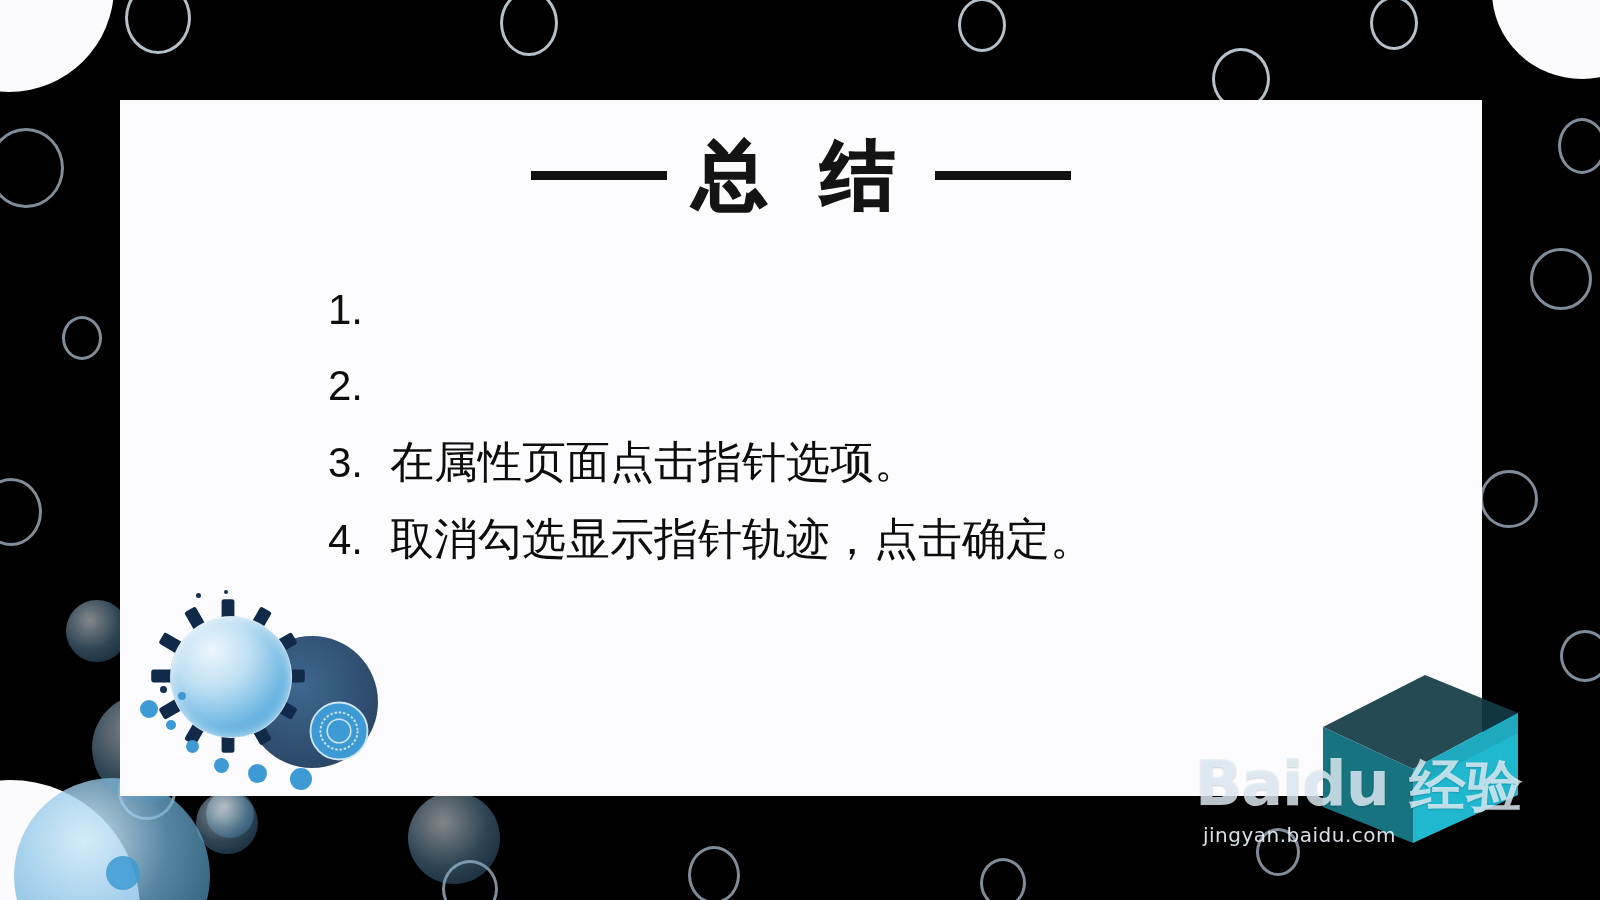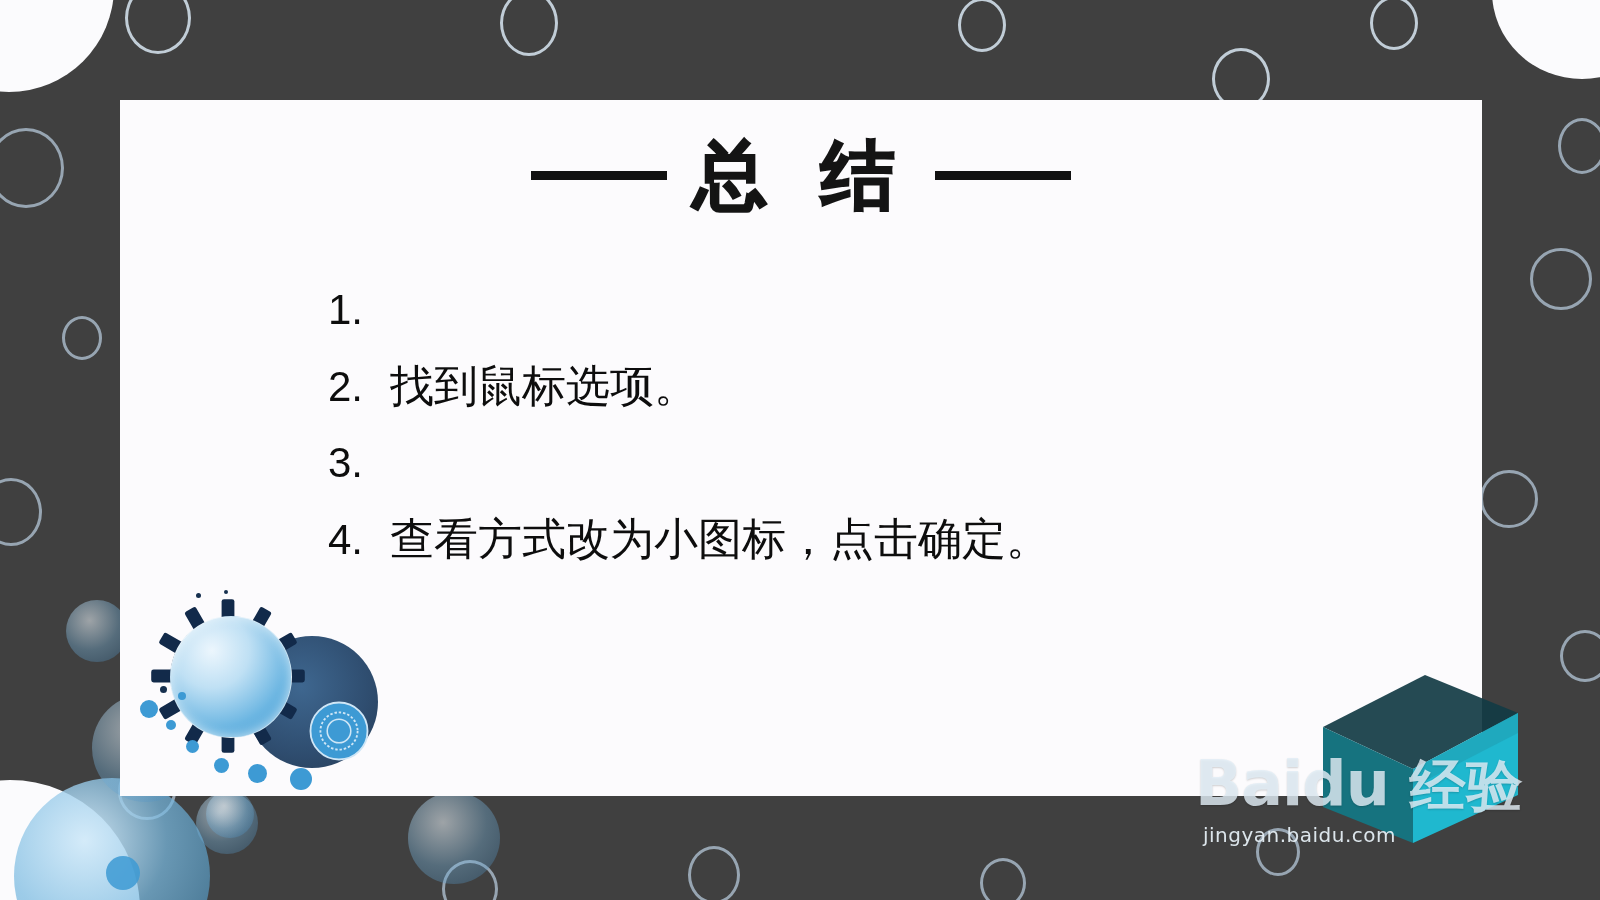--- a/index.html
+++ b/index.html
@@ -8,21 +8,21 @@
     background: #ffffff;
   }
   body {
     font-family: "Liberation Sans", "DejaVu Sans", sans-serif;
   }
   .slide {
     position: relative;
     width: 1600px;
     height: 900px;
     overflow: hidden;
-    background: #404040;
+    background: #000000;
   }
 
   
   .ring {
     position: absolute;
     border-radius: 50%;
     border: 3px solid rgba(225, 240, 252, 0.80);
     box-sizing: border-box;
     pointer-events: none;
   }
@@ -239,28 +239,28 @@
       <div class="title-text">总 结</div>
       <div class="title-dash"></div>
     </div>
 
     <div class="list">
       <div class="list-item">
         <span class="list-num">1.</span>
       </div>
       <div class="list-item">
         <span class="list-num">2.</span>
-        <span>找到鼠标选项。</span>
       </div>
       <div class="list-item">
         <span class="list-num">3.</span>
+        <span>在属性页面点击指针选项。</span>
       </div>
       <div class="list-item">
         <span class="list-num">4.</span>
-        <span>查看方式改为小图标，点击确定。</span>
+        <span>取消勾选显示指针轨迹，点击确定。</span>
       </div>
     </div>
 
     <div class="gear-cluster">
       <div class="gear-shadow-circle"></div>
 
       <svg class="gear-big" viewBox="0 0 100 100">
         <g fill="#122a4a">
           <circle cx="50" cy="50" r="36"></circle>
           <g>

